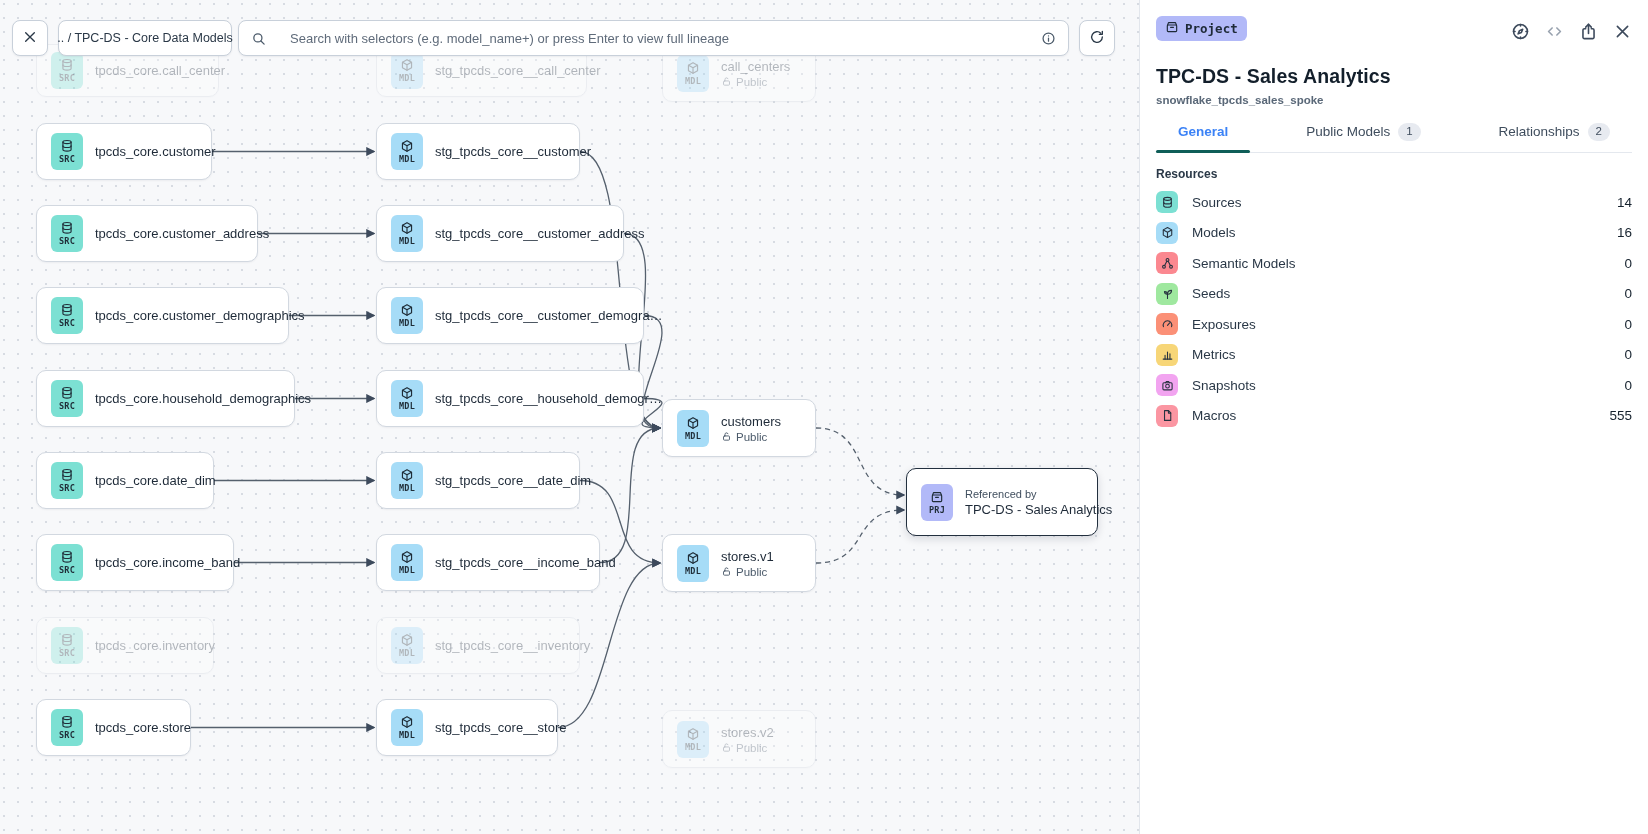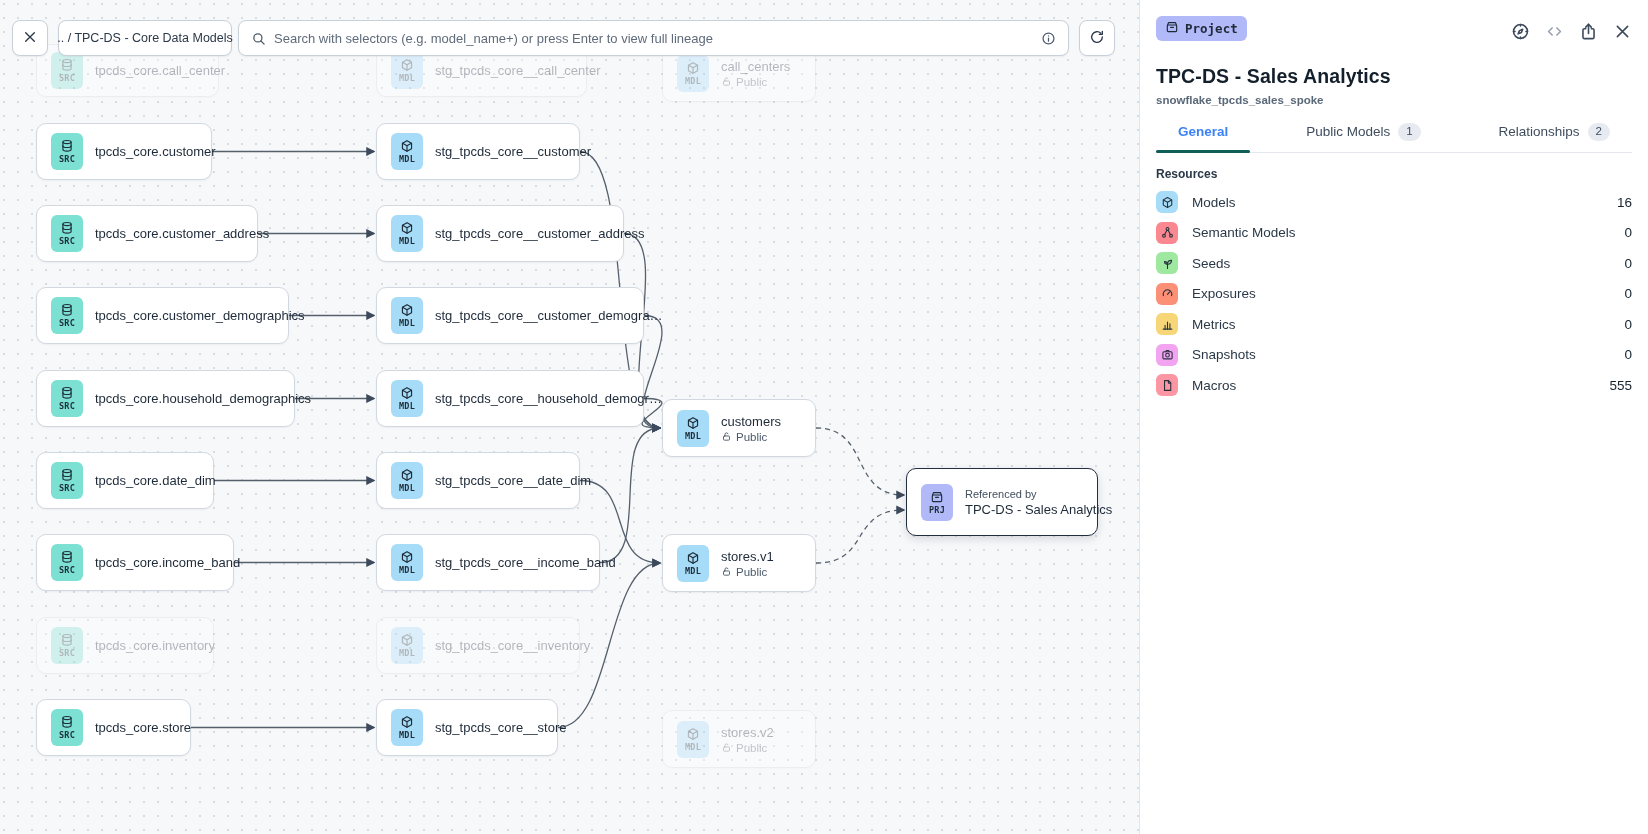--- a/index.html
+++ b/index.html
@@ -36,21 +36,21 @@
   
   .toolbar { position:absolute; left:0; top:20px; z-index:5; width:100%; height:36px; }
   .tbtn { position:absolute; height:36px; background:#fff; border:1px solid #c8d0da;
     border-radius:8px; box-shadow:0 1px 2px rgba(16,24,40,.06); display:flex;
     align-items:center; justify-content:center; cursor:pointer; color:#2a3847; }
   .tbtn svg { width:16px; height:16px; }
   #btn-close-lineage { left:12px; width:36px; }
   #breadcrumb { left:58px; width:174px; font-size:12.5px; padding:0 12px; white-space:nowrap; }
   .searchbox { position:absolute; left:238px; width:831px; height:36px; background:#fff;
     border:1px solid #c8d0da; border-radius:8px; box-shadow:0 1px 2px rgba(16,24,40,.06);
-    display:flex; align-items:center; gap:8px; padding:0 12px; }
+    display:flex; align-items:center; gap:24px; padding:0 12px; }
   .searchbox .sic { width:15px; height:15px; color:#4b5a6a; flex:0 0 auto; }
   .searchbox .sic svg { width:15px; height:15px; display:block; }
   .searchbox input { flex:1; border:none; outline:none; font-size:13px; color:#1e2a38;
     font-family:"Liberation Sans",sans-serif; background:transparent; }
   .searchbox input::placeholder { color:#5f6b7a; }
   #btn-refresh { left:1079px; width:36px; }
 
   
   .panel { width:509px; height:834px; background:#fff; border-left:1px solid #e2e6ec;
     padding:16px 16px 0 16px; position:relative; }
@@ -557,20 +557,31 @@
       </button>
       <button class="tab">
         <span>Relationships</span>
         <span class="pill">2</span>
       </button>
     </div>
 
   <div class="res-heading">Resources</div>
   <div id="resources">
       <div class="res-row">
+        <span class="res-ic" style="background:#7ce0d3">
+          <svg viewBox="0 0 24 24" fill="none" stroke="currentColor" stroke-width="2" stroke-linecap="round" stroke-linejoin="round">
+            <ellipse cx="12" cy="5.3" rx="7" ry="2.7"></ellipse>
+            <path d="M5 5.3v6.5c0 1.5 3.1 2.7 7 2.7s7-1.2 7-2.7V5.3"></path>
+            <path d="M5 11.8v6.4c0 1.5 3.1 2.7 7 2.7s7-1.2 7-2.7v-6.4"></path>
+          </svg>
+        </span>
+        <span class="res-label">Sources</span>
+        <span class="res-count">14</span>
+      </div>
+      <div class="res-row">
         <span class="res-ic" style="background:#a6dcf7">
           <svg viewBox="0 0 24 24" fill="none" stroke="currentColor" stroke-width="2" stroke-linecap="round" stroke-linejoin="round">
             <path d="M12 2.8l7.8 4.4v9.6L12 21.2l-7.8-4.4V7.2z"></path>
             <path d="M12 11.6L4.4 7.3M12 11.6l7.6-4.3M12 11.6v9.4"></path>
           </svg>
         </span>
         <span class="res-label">Models</span>
         <span class="res-count">16</span>
       </div>
       <div class="res-row">

